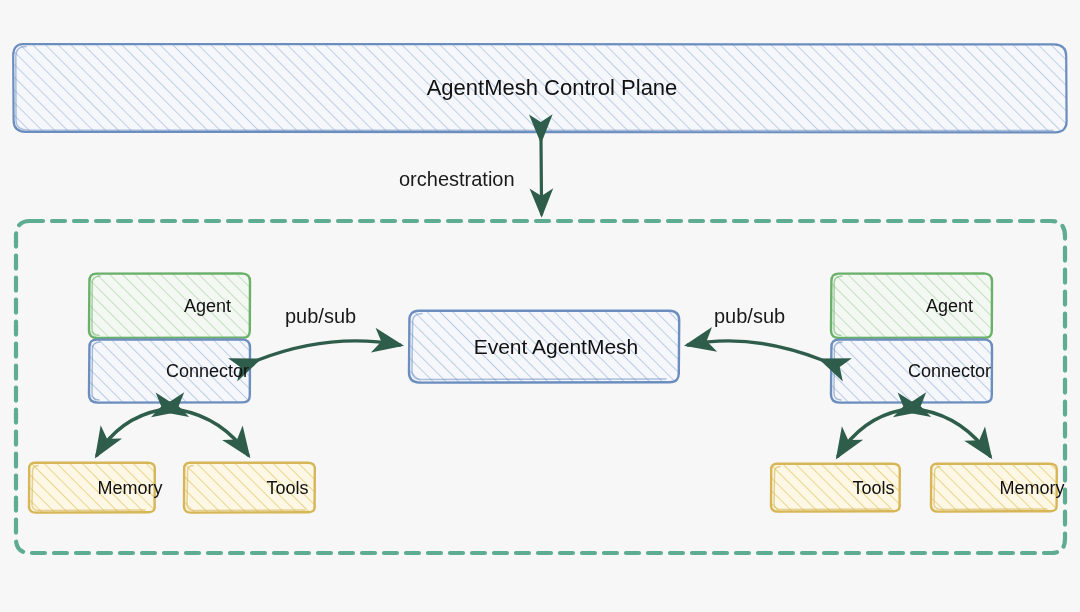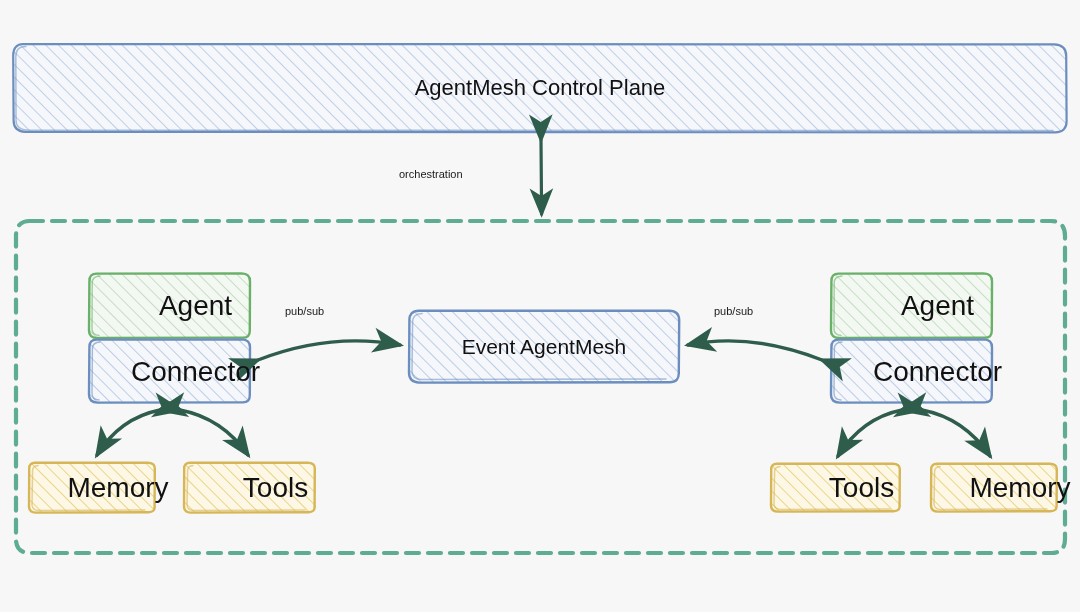--- a/index.html
+++ b/index.html
@@ -24,30 +24,31 @@
   }
   .node-label {
     position: absolute;
     display: flex;
     align-items: center;
     justify-content: center;
     color: #111111;
     font-family: "Liberation Sans", sans-serif;
     white-space: nowrap;
     pointer-events: none;
+    margin-left: 12px;
   }
   .edge-label {
     position: absolute;
     color: #1a1a1a;
     font-family: "Liberation Sans", sans-serif;
-    font-size: 11px;
+    font-size: 20px;
     white-space: nowrap;
   }
   .lbl-control-plane { font-size: 22px; }
-  .lbl-node          { font-size: 28px; padding-left: 26px; }
+  .lbl-node          { font-size: 18px; padding-left: 26px; }
   .lbl-event         { font-size: 21px; }
 </style>
 </head>
 <body>
 
 <div id="canvas">
 
   <svg id="svg-layer" viewBox="0 0 1080 612" xmlns="http://www.w3.org/2000/svg">
     <defs>
       <pattern id="hatch-blue" width="9" height="9" patternUnits="userSpaceOnUse" patternTransform="rotate(-45)">

